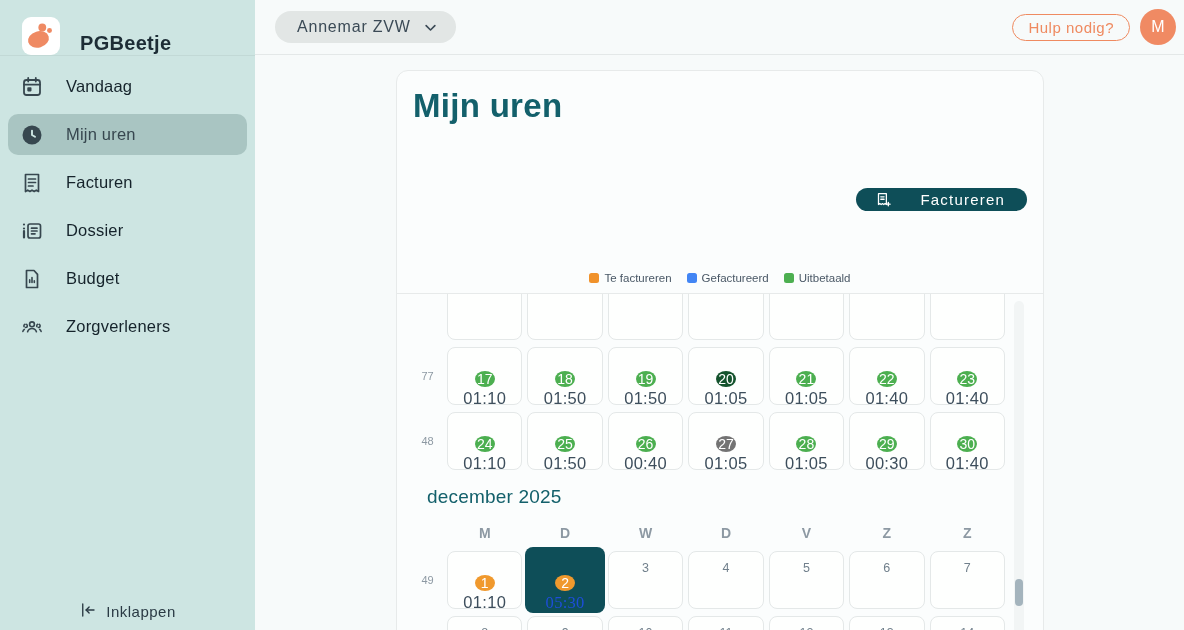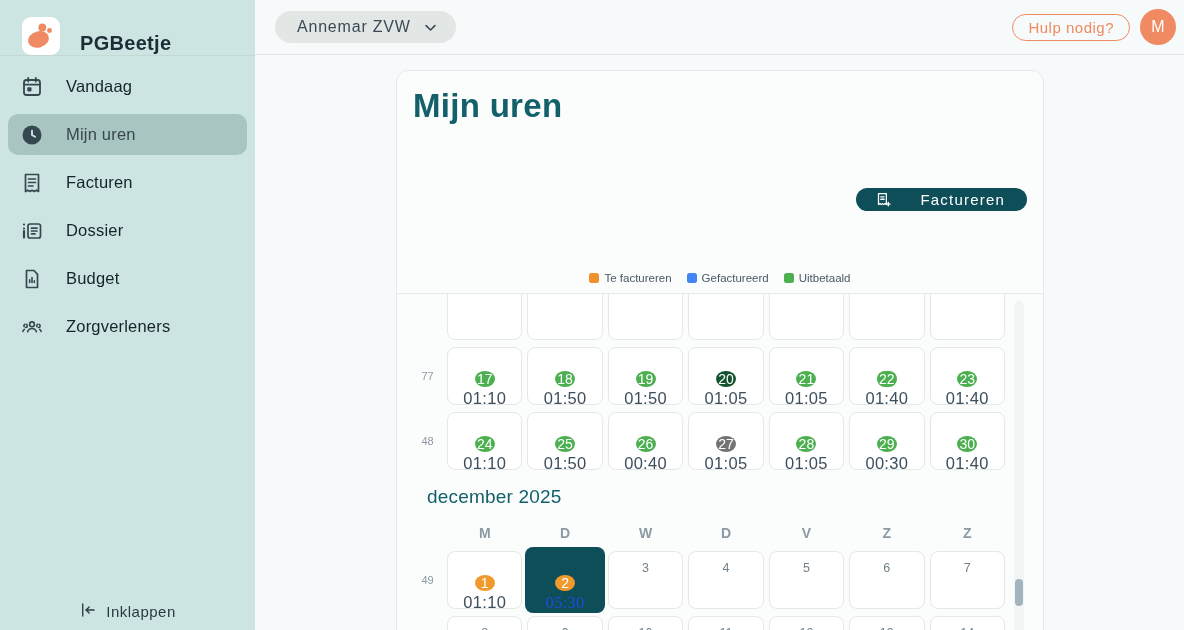--- a/index.html
+++ b/index.html
@@ -257,21 +257,21 @@
           </div>
           <div class="cell">
             <div class="date-badge" style="background: #14532d;">20</div>
             <div class="cell-time">01:05</div>
           </div>
           <div class="cell">
             <div class="date-badge" style="background: rgb(76, 175, 80);">21</div>
             <div class="cell-time">01:05</div>
           </div>
           <div class="cell">
-            <div class="date-badge" style="background: rgb(76, 175, 80); border-radius: 10px;">22</div>
+            <div class="date-badge" style="background: rgb(76, 175, 80);">22</div>
             <div class="cell-time">01:40</div>
           </div>
           <div class="cell">
             <div class="date-badge" style="background: rgb(76, 175, 80);">23</div>
             <div class="cell-time">01:40</div>
           </div>
         </div>
         <div class="cal-row">
           <div class="week-num">48</div>
           <div class="cell">

